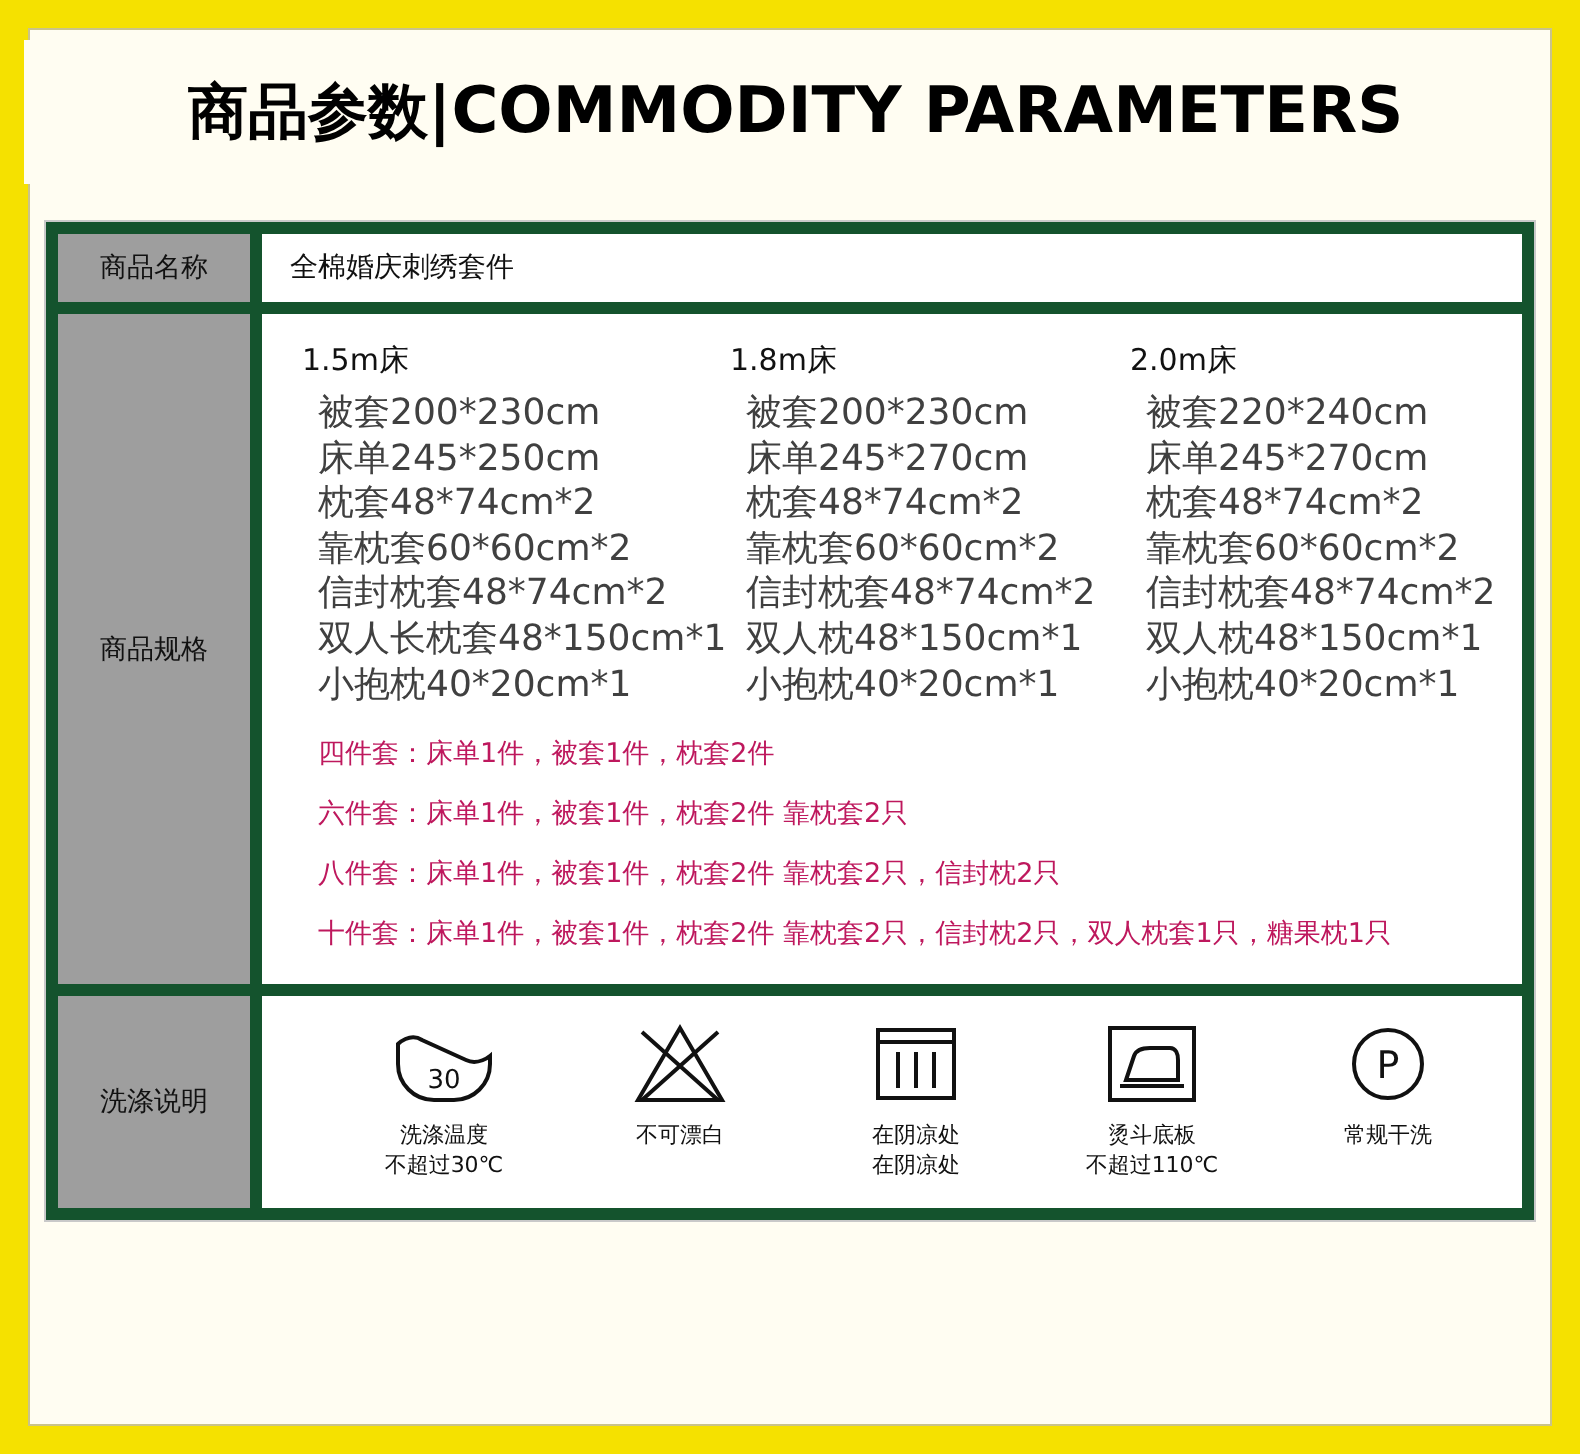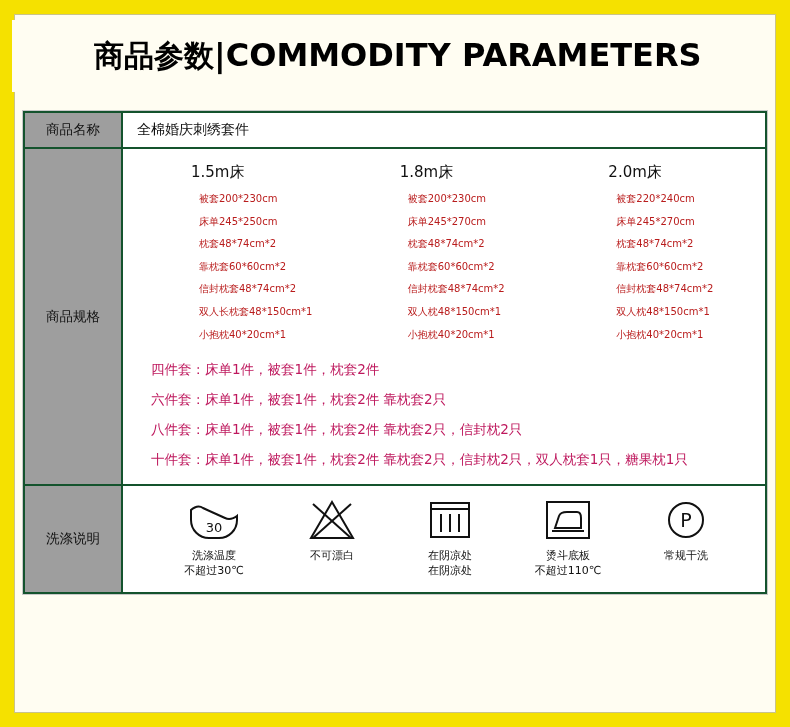--- a/index.html
+++ b/index.html
@@ -49,21 +49,21 @@
     border:1px solid #c9c9c9;
     box-sizing:border-box;
     background:#fff;
   }
   table{
     border-collapse:collapse;
     width:100%;
     table-layout:fixed;
   }
   td{
-    border:2px solid #14532d;
+    border:6px solid #14532d;
     vertical-align:middle;
     font-size:13px;
     color:#111;
   }
   td.label{
     width:92px;
     background:#9e9e9e;
     color:#111;
     text-align:center;
     font-size:13.5px;
@@ -86,31 +86,30 @@
     display:block;
     padding:10px 0 6px 0;
   }
   .spec-cols{
     display:flex;
     padding:4px 0 2px 16px;
   }
   .spec-col{
     width:206px;
     padding-right:8px;
-    margin-left:48px;
   }
   .spec-col .head{
     font-size:15px;
     color:#111;
     margin:0 0 6px 4px;
     font-weight:normal;
   }
   .spec-col .line{
-    font-size:10px;
-    color:#b91c1c;
+    font-size:18px;
+    color:#404040;
     line-height:22.6px;
     margin-left:12px;
     white-space:nowrap;
   }
   .sets{
     padding:6px 0 4px 16px;
   }
   .sets .setline{
     font-size:13.5px;
     color:#be185d;

